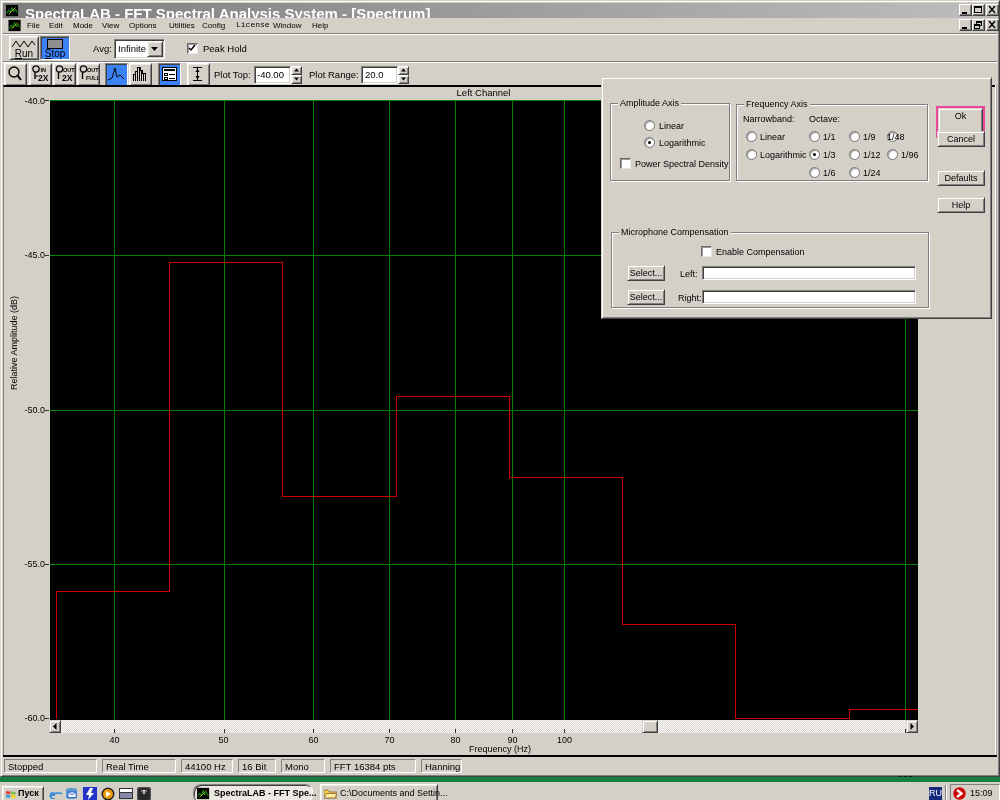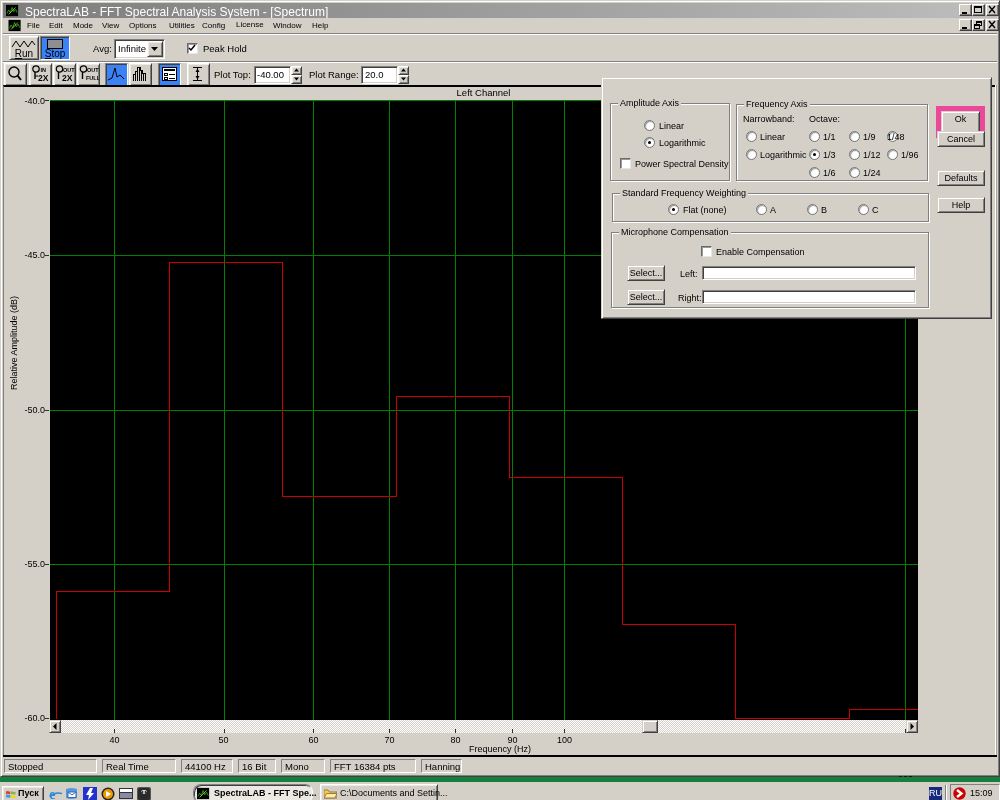--- a/index.html
+++ b/index.html
@@ -24,21 +24,21 @@
 <body>
 
 <div class="abs" style="left:0;top:0;width:1000px;height:777px;border:1px solid;border-color:#d4d0c8 #404040 #404040 #d4d0c8;box-shadow:inset 1px 1px 0 #fff, inset -1px -1px 0 #808080;"></div>
 
 <div class="abs" id="titlebar" style="left:3px;top:3px;width:994px;height:15px;background:linear-gradient(to right,#7d7d7d,#bdbdbd);">
   <svg class="abs" style="left:3px;top:1px" width="13" height="13" viewBox="0 0 15 15">
     <rect x="0" y="1" width="14" height="13" fill="#000"></rect>
     <polyline points="1,11 3,7 5,10 7,4 9,9 11,6 13,10" stroke="#1db31d" stroke-width="1" fill="none"></polyline>
     <line x1="3" y1="12" x2="11" y2="4" stroke="#e8e819" stroke-width="0.8"></line>
   </svg>
-  <div class="abs" style="left:22px;top:2px;font-weight:normal;font-size:12px;color:#fff;letter-spacing:0;">SpectraLAB - FFT Spectral Analysis System - [Spectrum]</div>
+  <div class="abs" style="left:22px;top:2px;font-weight:bold;font-size:15px;color:#fff;letter-spacing:0;">SpectraLAB - FFT Spectral Analysis System - [Spectrum]</div>
   <div class="wbtn" style="left:956px;top:1px;">
       <svg width="11" height="10">
         <rect x="2" y="7" width="5" height="2" fill="#000"></rect>
       </svg>
     </div>
   <div class="wbtn" style="left:969px;top:1px;">
       <svg width="11" height="10">
         <rect x="1.5" y="1.5" width="7" height="6" fill="none" stroke="#000"></rect>
         <line x1="1.5" y1="2" x2="8.5" y2="2" stroke="#000" stroke-width="2"></line>
       </svg>
@@ -56,21 +56,21 @@
     <polyline points="1,11 3,7 5,10 7,4 9,9 11,6 13,10" stroke="#1db31d" stroke-width="1" fill="none"></polyline>
     <line x1="3" y1="12" x2="11" y2="4" stroke="#e8e819" stroke-width="0.8"></line>
   </svg>
   <span class="lbl" style="left:24px;top:2px;">File</span>
   <span class="lbl" style="left:46px;top:2px;">Edit</span>
   <span class="lbl" style="left:70px;top:2px;">Mode</span>
   <span class="lbl" style="left:99px;top:2px;">View</span>
   <span class="lbl" style="left:126px;top:2px;">Options</span>
   <span class="lbl" style="left:166px;top:2px;">Utilities</span>
   <span class="lbl" style="left:199px;top:2px;">Config</span>
-  <span class="lbl" style="left:233px;top:1px;">License</span>
+  <span class="lbl" style="left:233px;top:1px;font-family:Liberation Mono, monospace;">License</span>
   <span class="lbl" style="left:270px;top:2px;">Window</span>
   <span class="lbl" style="left:309px;top:2px;">Help</span>
   <div class="wbtn" style="left:956px;top:1px;">
       <svg width="11" height="10">
         <rect x="2" y="7" width="5" height="2" fill="#000"></rect>
       </svg>
     </div>
   <div class="wbtn" style="left:969px;top:1px;">
       <svg width="11" height="10" shape-rendering="crispEdges">
         <rect x="3.5" y="1.5" width="5" height="4" fill="none" stroke="#000"></rect>
@@ -405,43 +405,32 @@
     <div class="radio" style="left:112px;top:44px;"></div>
       <span class="lbl" style="left:126px;top:45px;">1/12</span>
     <div class="radio" style="left:112px;top:62px;"></div>
       <span class="lbl" style="left:126px;top:63px;">1/24</span>
     <div class="radio" style="left:150px;top:26px;"></div>
       <span class="lbl" style="left:150px;top:27px;text-align:center;">1/48</span>
     <div class="radio" style="left:150px;top:44px;"></div>
       <span class="lbl" style="left:164px;top:45px;">1/96</span>
   </div>
 
-  <div class="abs groupbox" style="left:10px;top:115px;width:317px;height:29px;">
-    <span class="glabel" style="left:7px;">Standard Frequency Weighting</span>
-    <div class="radio sel" style="left:55px;top:10px;"></div>
-      <span class="lbl" style="left:70px;top:11px;">Flat (none)</span>
-    <div class="radio" style="left:143px;top:10px;"></div>
-      <span class="lbl" style="left:157px;top:11px;">A</span>
-    <div class="radio" style="left:194px;top:10px;"></div>
-      <span class="lbl" style="left:208px;top:11px;">B</span>
-    <div class="radio" style="left:245px;top:10px;"></div>
-      <span class="lbl" style="left:259px;top:11px;">C</span>
-  </div>
 
   <div class="abs groupbox" style="left:9px;top:154px;width:318px;height:76px;">
     <span class="glabel" style="left:7px;">Microphone Compensation</span>
     <div class="checkbox" style="left:89px;top:13px;"></div>
     <span class="lbl" style="left:104px;top:14px;">Enable Compensation</span>
     <div class="abs raised2" style="left:15px;top:32px;width:38px;height:16px;text-align:center;line-height:14px;">Select...</div>
     <span class="lbl" style="left:68px;top:36px;">Left:</span>
     <div class="abs sunken" style="left:90px;top:33px;width:214px;height:14px;"></div>
     <div class="abs raised2" style="left:15px;top:56px;width:38px;height:16px;text-align:center;line-height:14px;">Select...</div>
     <span class="lbl" style="left:66px;top:60px;">Right:</span>
     <div class="abs sunken" style="left:90px;top:57px;width:214px;height:14px;"></div>
   </div>
 
-  <div class="abs" style="left:334px;top:28px;width:49px;height:32px;border:5px solid #ec4899;">
+  <div class="abs" style="left:334px;top:28px;width:49px;height:32px;border:2px solid #ec4899;">
     <div class="raised2" style="width:100%;height:100%;text-align:center;line-height:14px;">Ok</div>
   </div>
   <div class="abs raised2" style="left:335px;top:53px;width:48px;height:16px;text-align:center;line-height:14px;">Cancel</div>
   <div class="abs raised2" style="left:335px;top:92px;width:48px;height:16px;text-align:center;line-height:14px;">Defaults</div>
   <div class="abs raised2" style="left:335px;top:119px;width:48px;height:16px;text-align:center;line-height:14px;">Help</div>
 </div>
 
 </body></html>

